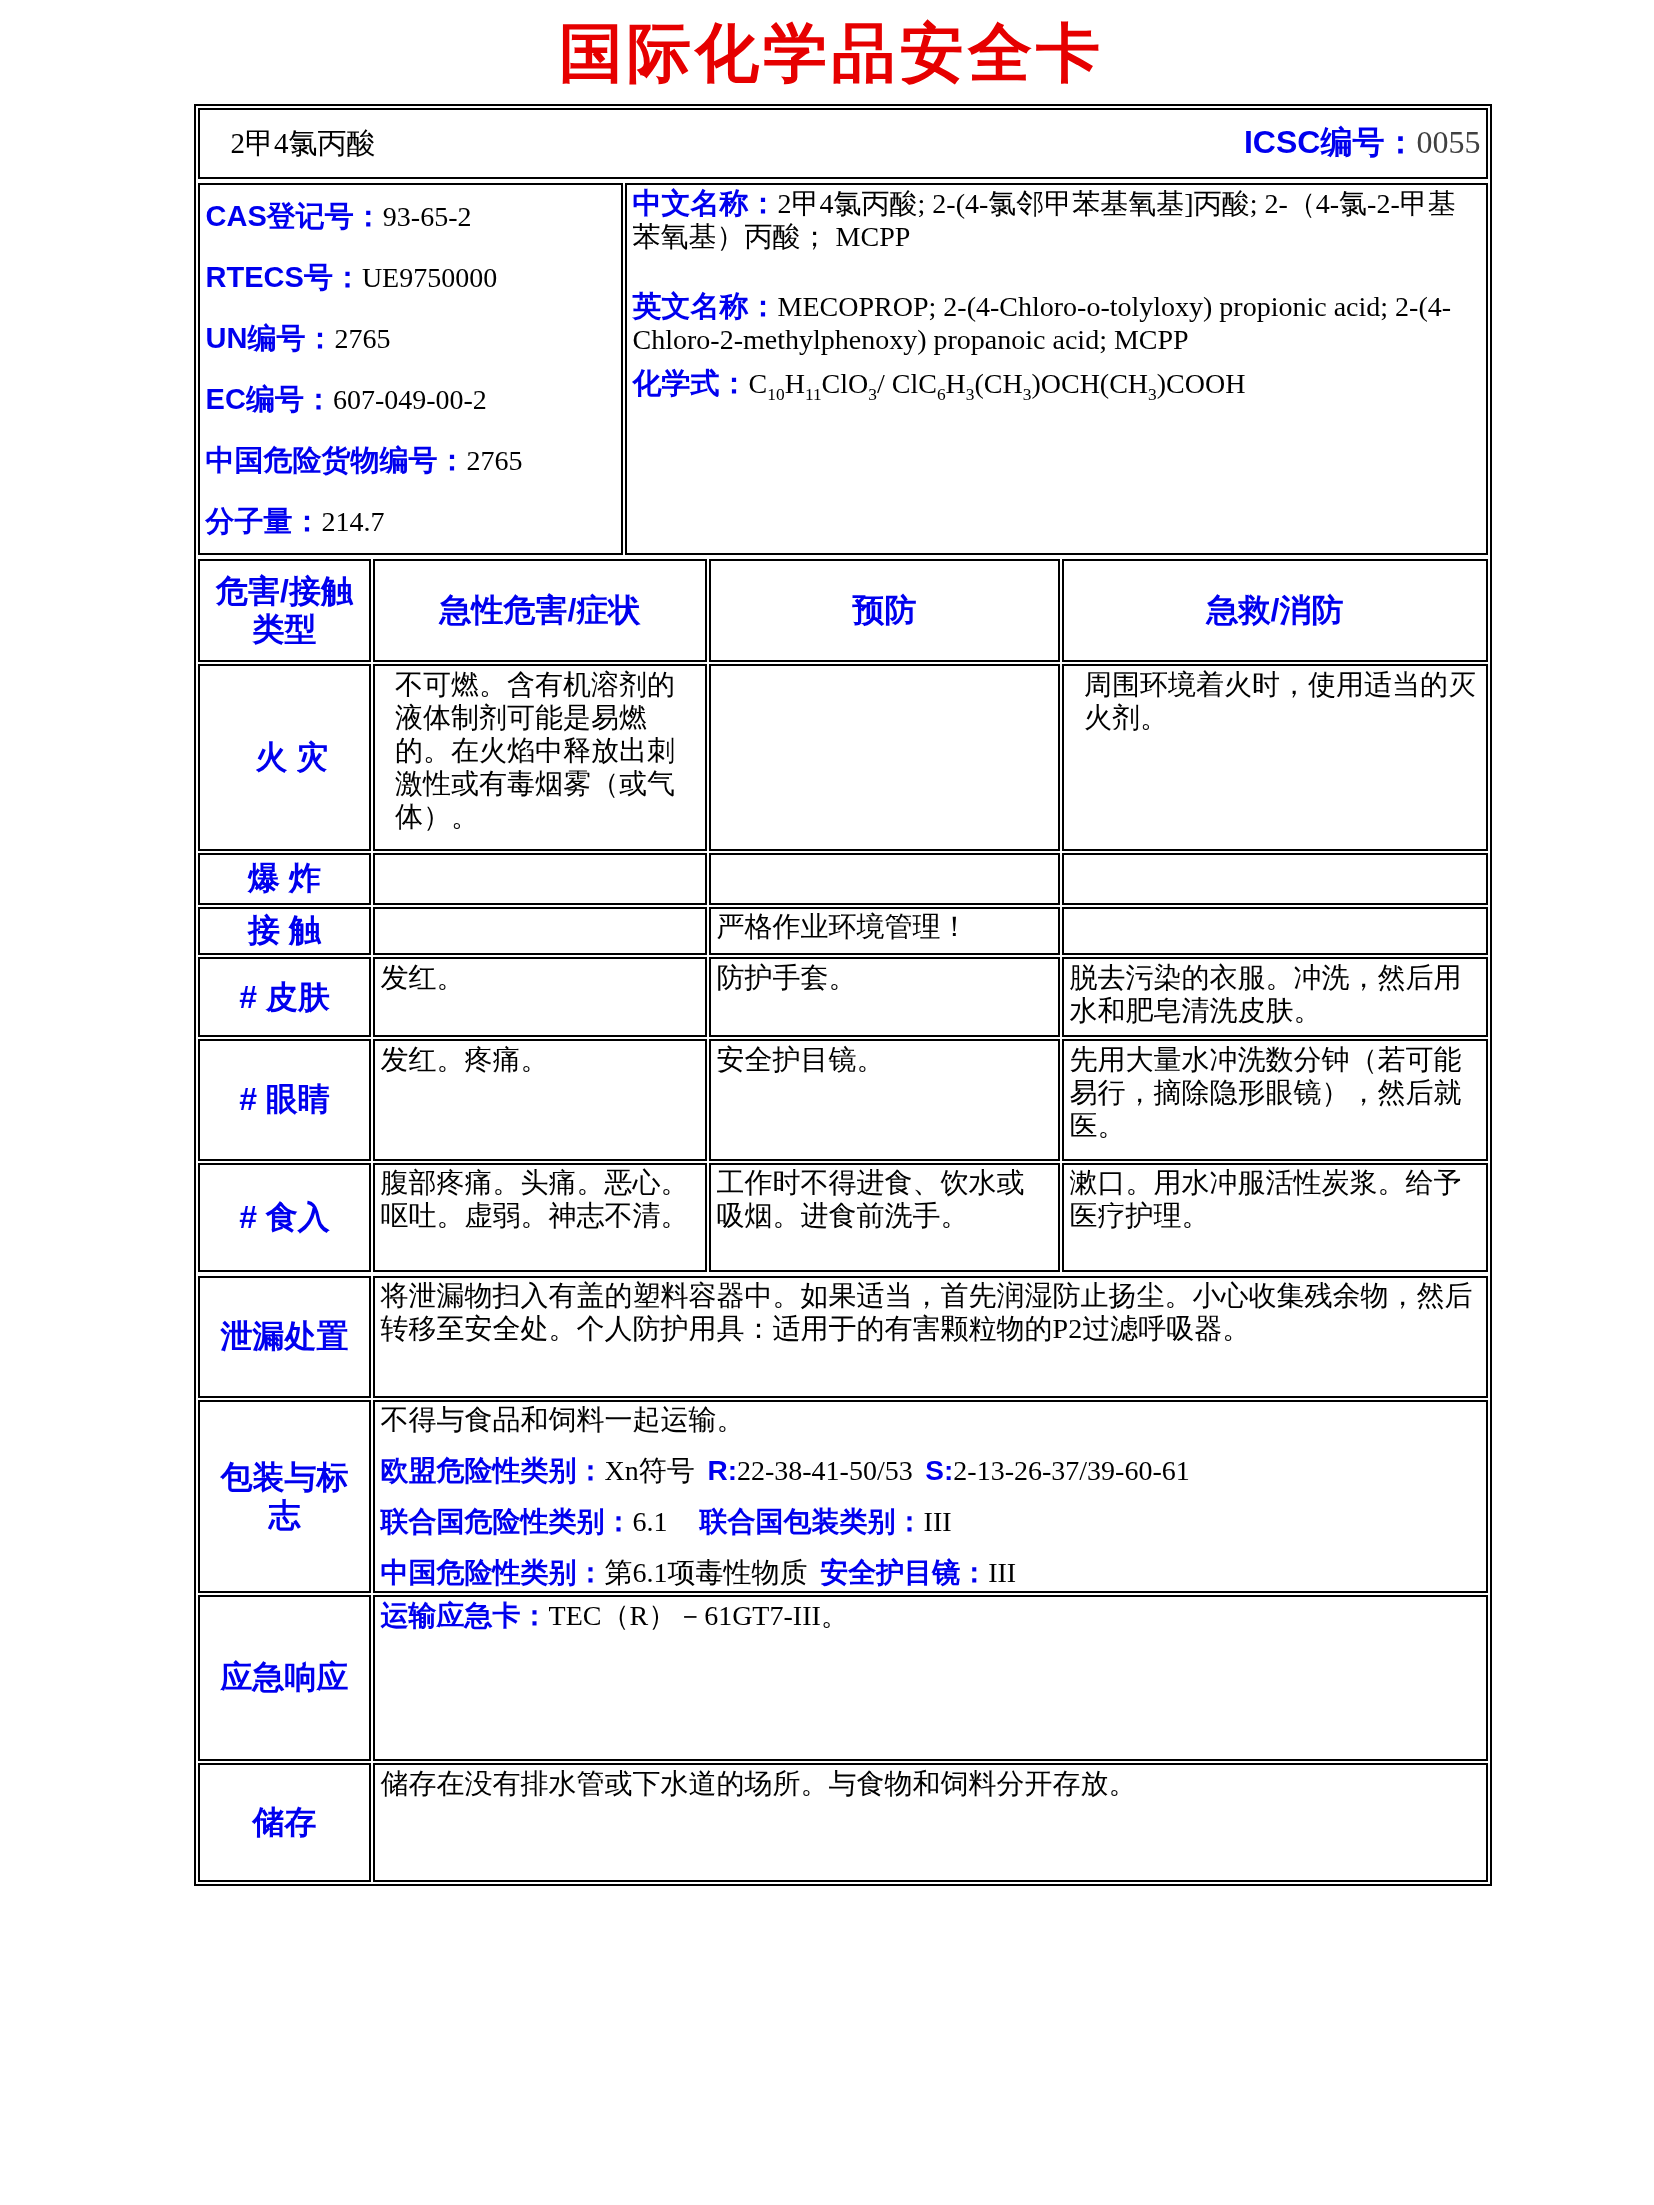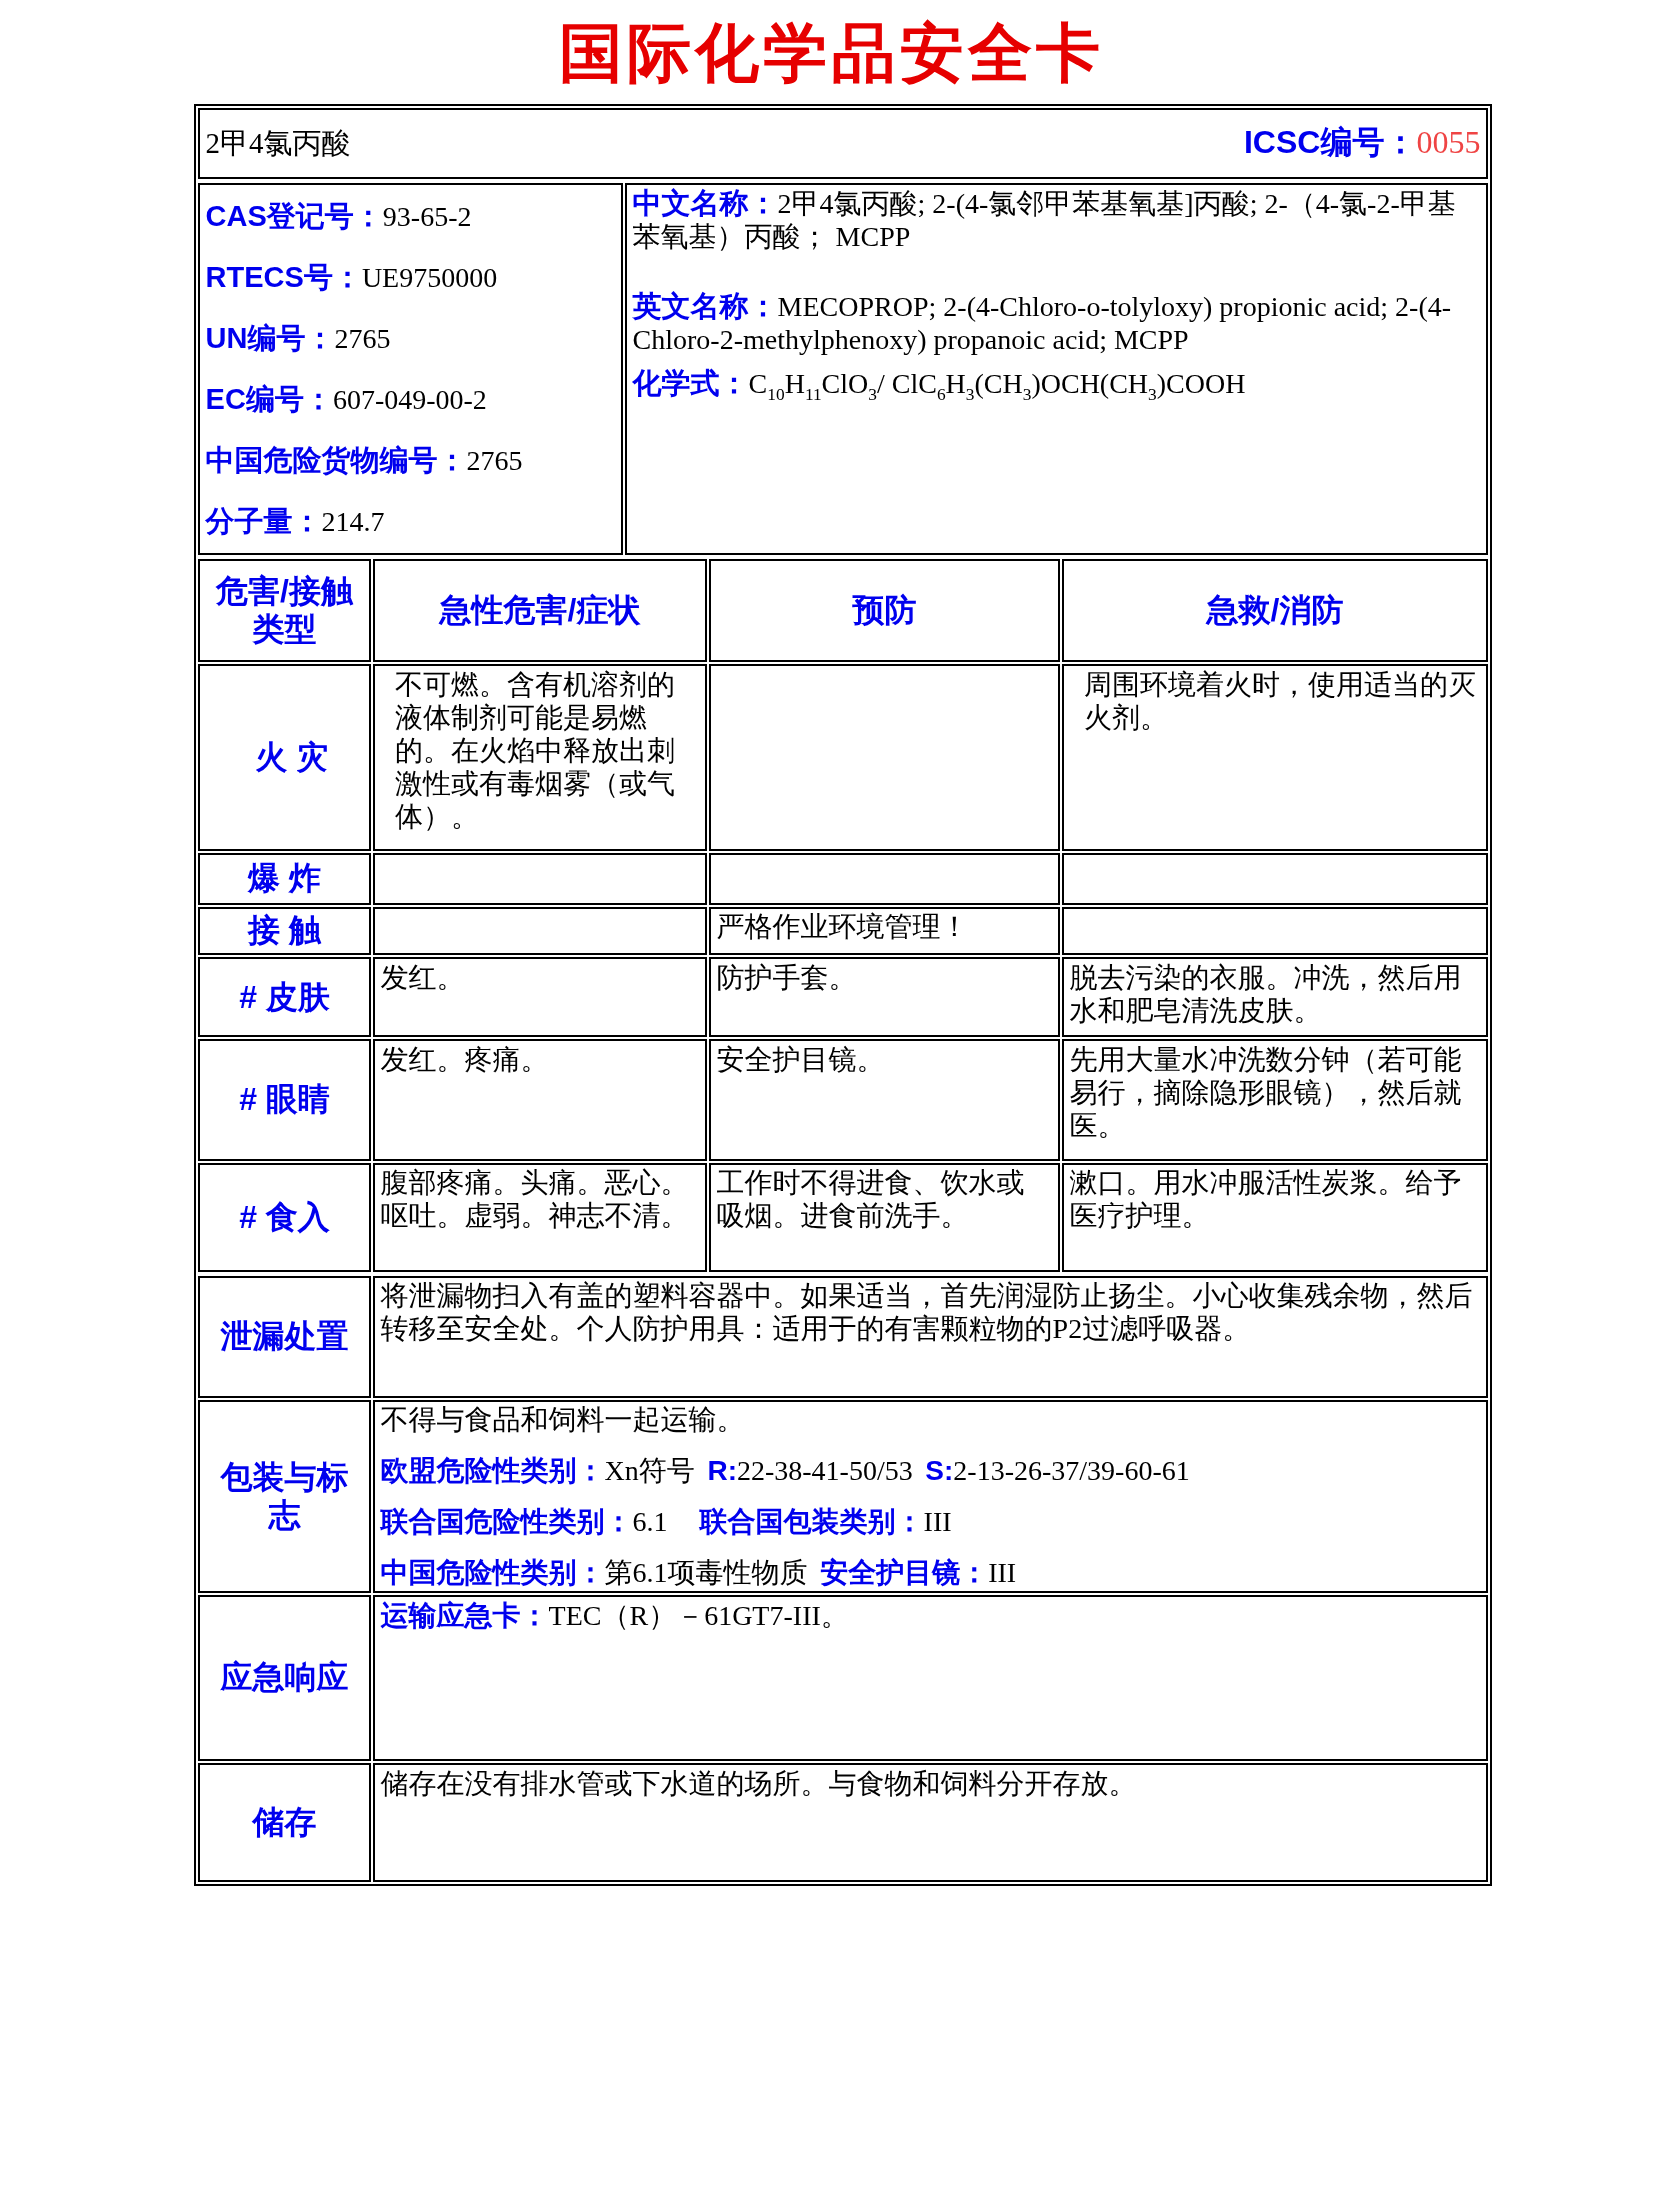--- a/index.html
+++ b/index.html
@@ -36,24 +36,24 @@
     overflow:hidden;
   }
   
   .b{
     color:#0000ee;
     font-family:"Liberation Sans","DejaVu Sans",sans-serif;
     font-weight:bold;
   }
   
   .strip td{height:64px;vertical-align:middle;}
-  .strip-flex{display:flex;justify-content:space-between;align-items:center;}
+  .strip-flex{display:flex;justify-content:space-between;align-items:center;margin-left:25px;}
   .strip-name{font-size:29px;}
   .strip-icsc{font-size:32px;}
-  .strip-icsc .num{color:#ef4444;font-family:"Liberation Serif","DejaVu Serif",serif;font-weight:normal;}
+  .strip-icsc .num{color:#404040;font-family:"Liberation Serif","DejaVu Serif",serif;font-weight:normal;}
   
   .idrow td{height:274px;}
   .id-left div{line-height:60px;white-space:nowrap;font-size:28px;}
   .id-left .b{font-size:29px;}
   .id-right p{margin:0;font-size:28px;}
   .id-right .b{font-size:29px;}
   .cn-para{margin-bottom:36px !important;}
   .en-para{margin-bottom:9.8px !important;}
   sub{font-size:62%;}
   

